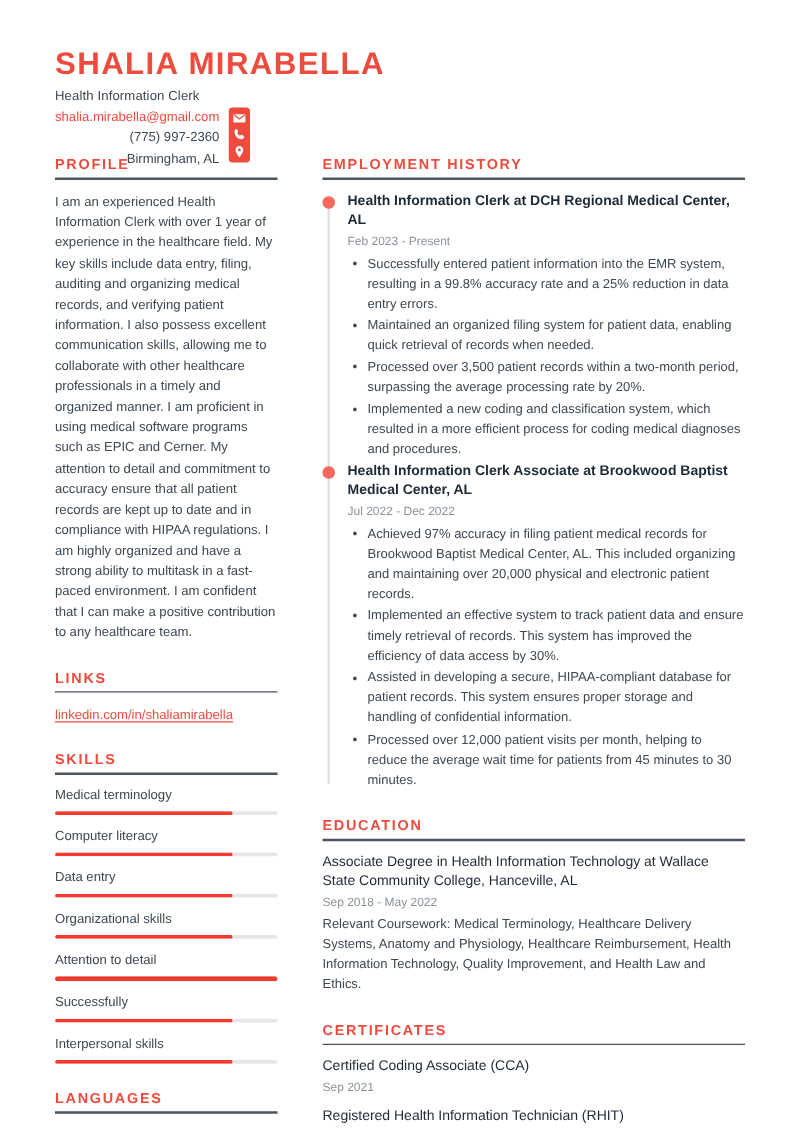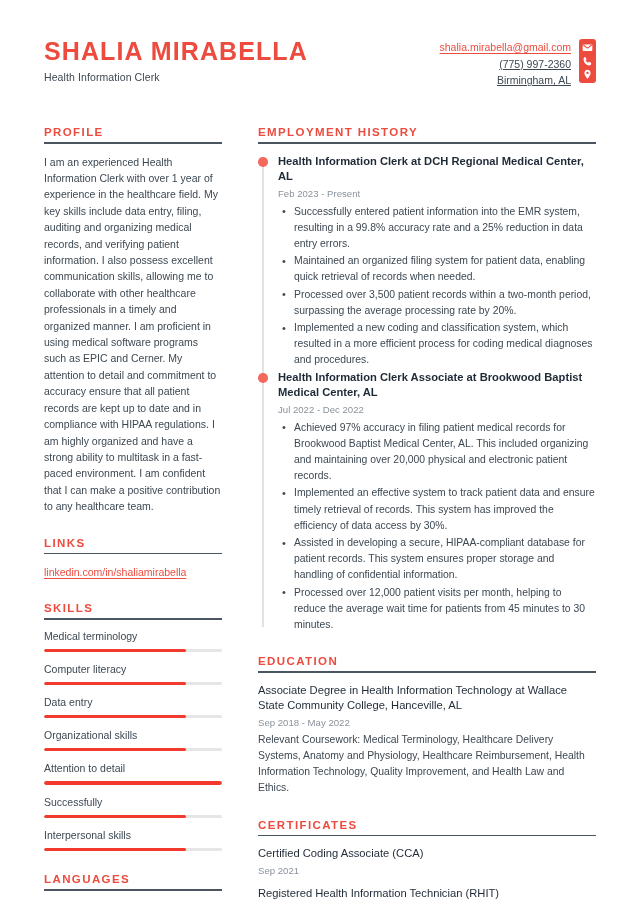--- a/index.html
+++ b/index.html
@@ -17,20 +17,21 @@
     background: #ffffff;
     padding: 36px 44px 0 44px;
   }
 
   
   .header {
     display: flex;
     justify-content: space-between;
     align-items: flex-start;
     height: 64px;
+    flex-direction: column;
   }
   .header-left { padding-top: 2px; }
   .name {
     font-size: 25px;
     font-weight: bold;
     color: #ED4B3E;
     letter-spacing: 1.1px;
     line-height: 1.1;
     white-space: nowrap;
   }
@@ -48,21 +49,20 @@
   }
   .contact-lines {
     text-align: right;
     padding-right: 8px;
   }
   .contact-line {
     font-size: 10.5px;
     color: #3D4852;
     line-height: 16.5px;
     white-space: nowrap;
-    text-decoration: underline;
   }
   .contact-line.link {
     color: #ED4B3E;
     text-underline-offset: 1.5px;
   }
   .icon-strip {
     width: 17px;
     background: #ED4B3E;
     border-radius: 3px;
     padding: 3px 0 3px 0;

